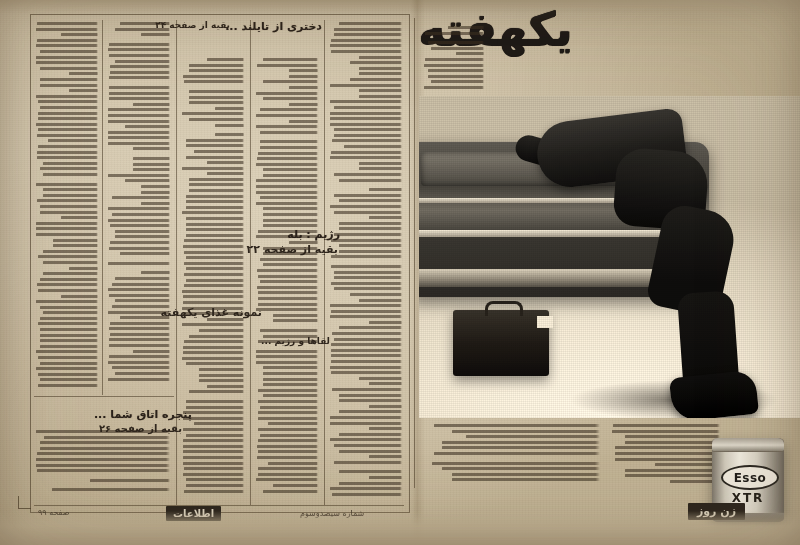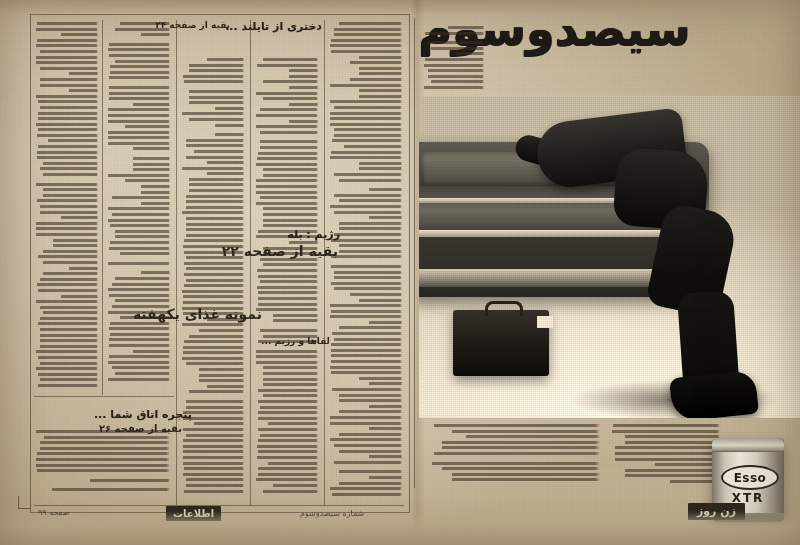--- a/index.html
+++ b/index.html
@@ -730,36 +730,36 @@
         <div class="tline s3"></div>
       </div>
   </div>
 
   <div class="heading" style="right:478px;top:20px;font-size:11px;">دختری از تایلند ...</div>
 
   <div class="subhead" style="right:570px;top:20px;font-size:9px;">بقیه از صفحه ۲۴</div>
 
   <div class="heading" style="right:460px;top:228px;font-size:11px;margin-left:47px;">رژیم : بله</div>
 
-  <div class="subhead" style="right:462px;top:243px;font-size:14px;">بقیه از صفحه ۲۲</div>
+  <div class="subhead" style="right:462px;top:243px;font-size:11px;">بقیه از صفحه ۲۲</div>
 
   <div class="heading" style="right:608px;top:408px;font-size:11px;">پنجره اتاق شما ...</div>
 
   <div class="subhead" style="right:618px;top:423px;font-size:10px;">بقیه از صفحه ۲۶</div>
 
-  <div class="subhead" style="right:538px;top:306px;font-size:14px;margin-left:12px;">نمونه غذای یکهفته</div>
+  <div class="subhead" style="right:538px;top:306px;font-size:11px;margin-left:12px;">نمونه غذای یکهفته</div>
 
   <div class="subhead" style="right:470px;top:336px;font-size:9px;">لقاها و رژیم ...</div>
 
   <div class="subhead" style="right:548px;top:424px;font-size:8px;opacity:0;">بقیه از صفحه ۲۶</div>
 
   <div class="gutter"></div>
 
   <div class="maintitle">
-    <span class="l1">سیصدوسوم</span>
+    <span class="l1">یکهفته</span>
   </div>
 
   <div class="col" style="left:424px;top:26px;width:60px;height:190px;">
     <div class="lines" id="c7">
         <div class="tline s7"></div>
         <div class="tline s4"></div>
         <div class="tline gap"></div>
         <div class="tline s2"></div>
         <div class="tline s3"></div>
         <div class="tline s9"></div>

